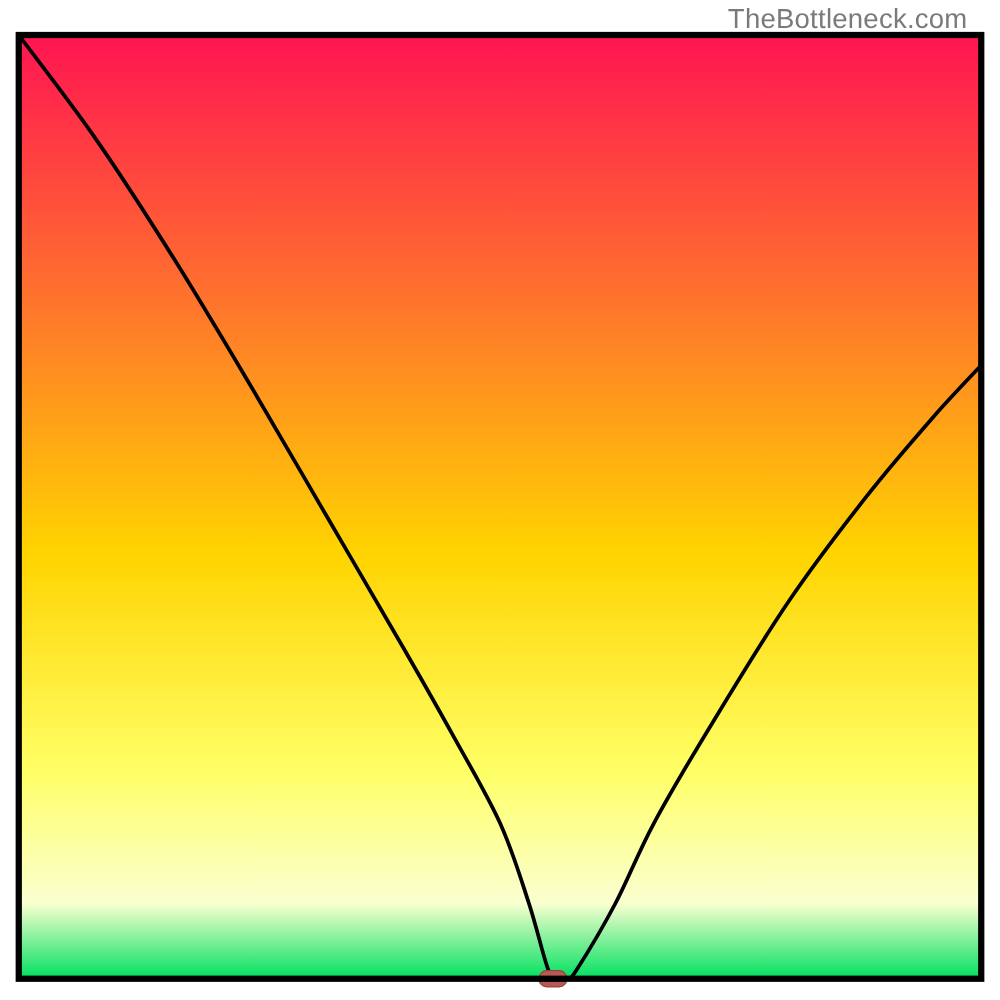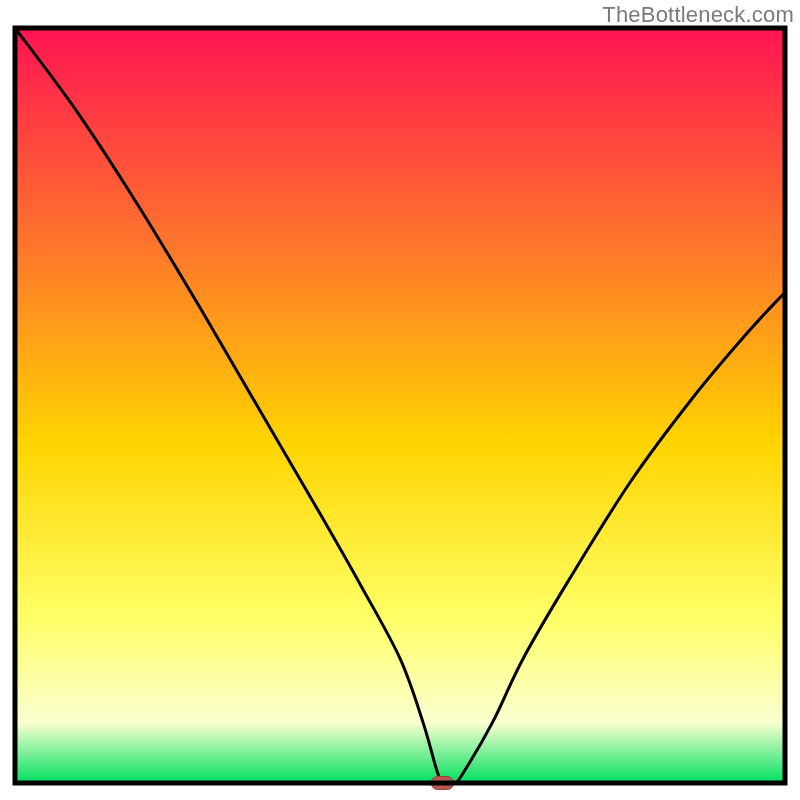--- a/index.html
+++ b/index.html
@@ -11,21 +11,21 @@
     font-family: Arial, Helvetica, sans-serif;
   }
   .container {
     position: relative;
     width: 800px;
     height: 800px;
   }
   .watermark {
     position: absolute;
     top: 2px;
-    right: 6px;
+    right: 26px;
     font-size: 22px;
     color: #7a7a7a;
     letter-spacing: 0.2px;
     z-index: 10;
   }
   svg.chart {
     position: absolute;
     left: 0;
     top: 0;
   }

